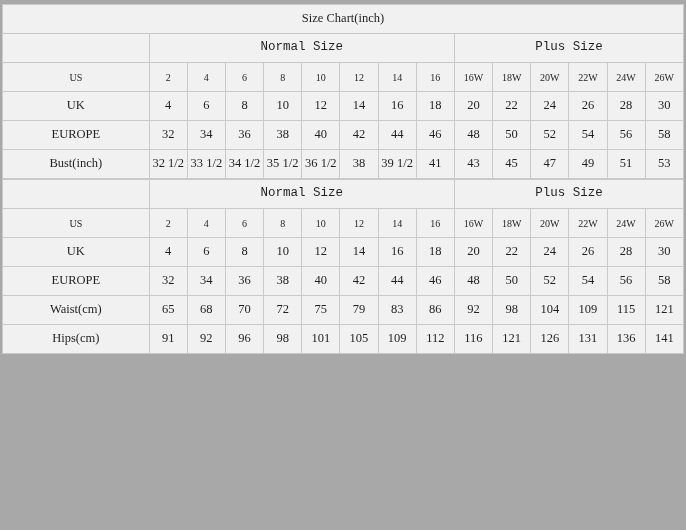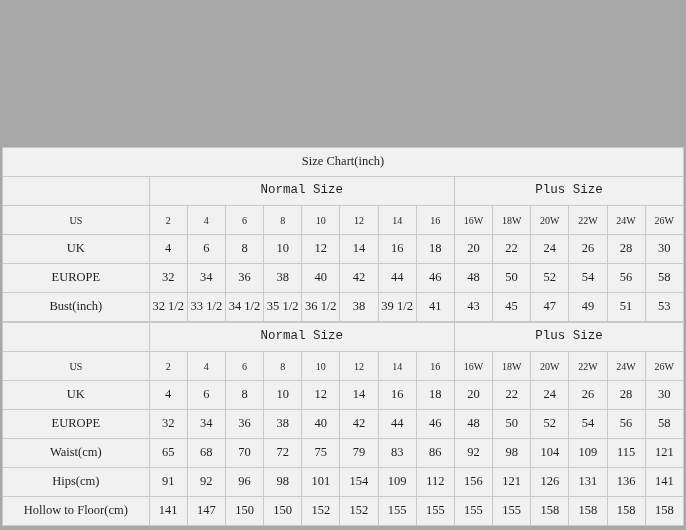--- a/index.html
+++ b/index.html
@@ -12,21 +12,21 @@
     background: #a8a8a8;
     font-family: "Liberation Serif", serif;
     color: #1a1a1a;
     overflow: hidden;
   }
   .page {
     width: 686px;
     height: 530px;
     display: flex;
     flex-direction: column;
-    justify-content: flex-end;
+    justify-content: flex-start;
     box-sizing: border-box;
     padding: 4px 2px 4px 2px;
   }
   .chart-block {
     width: 682px;
     margin: 0 auto;
     background: #f1f1f1;
     box-sizing: border-box;
   }
   table.size-table {
@@ -260,45 +260,28 @@
           <td>121</td>
         </tr>
 
         <tr>
           <td class="rowlabel">Hips(cm)</td>
           <td>91</td>
           <td>92</td>
           <td>96</td>
           <td>98</td>
           <td>101</td>
-          <td>154</td>
+          <td>105</td>
           <td>109</td>
           <td>112</td>
-          <td>156</td>
+          <td>116</td>
           <td>121</td>
           <td>126</td>
           <td>131</td>
           <td>136</td>
           <td>141</td>
         </tr>
 
-        <tr>
-          <td class="rowlabel-wide">Hollow to Floor(cm)</td>
-          <td>141</td>
-          <td>147</td>
-          <td>150</td>
-          <td>150</td>
-          <td>152</td>
-          <td>152</td>
-          <td>155</td>
-          <td>155</td>
-          <td>155</td>
-          <td>155</td>
-          <td>158</td>
-          <td>158</td>
-          <td>158</td>
-          <td>158</td>
-        </tr>
       </tbody>
     </table>
   </div>
 
 </div>
 
 </body></html>

